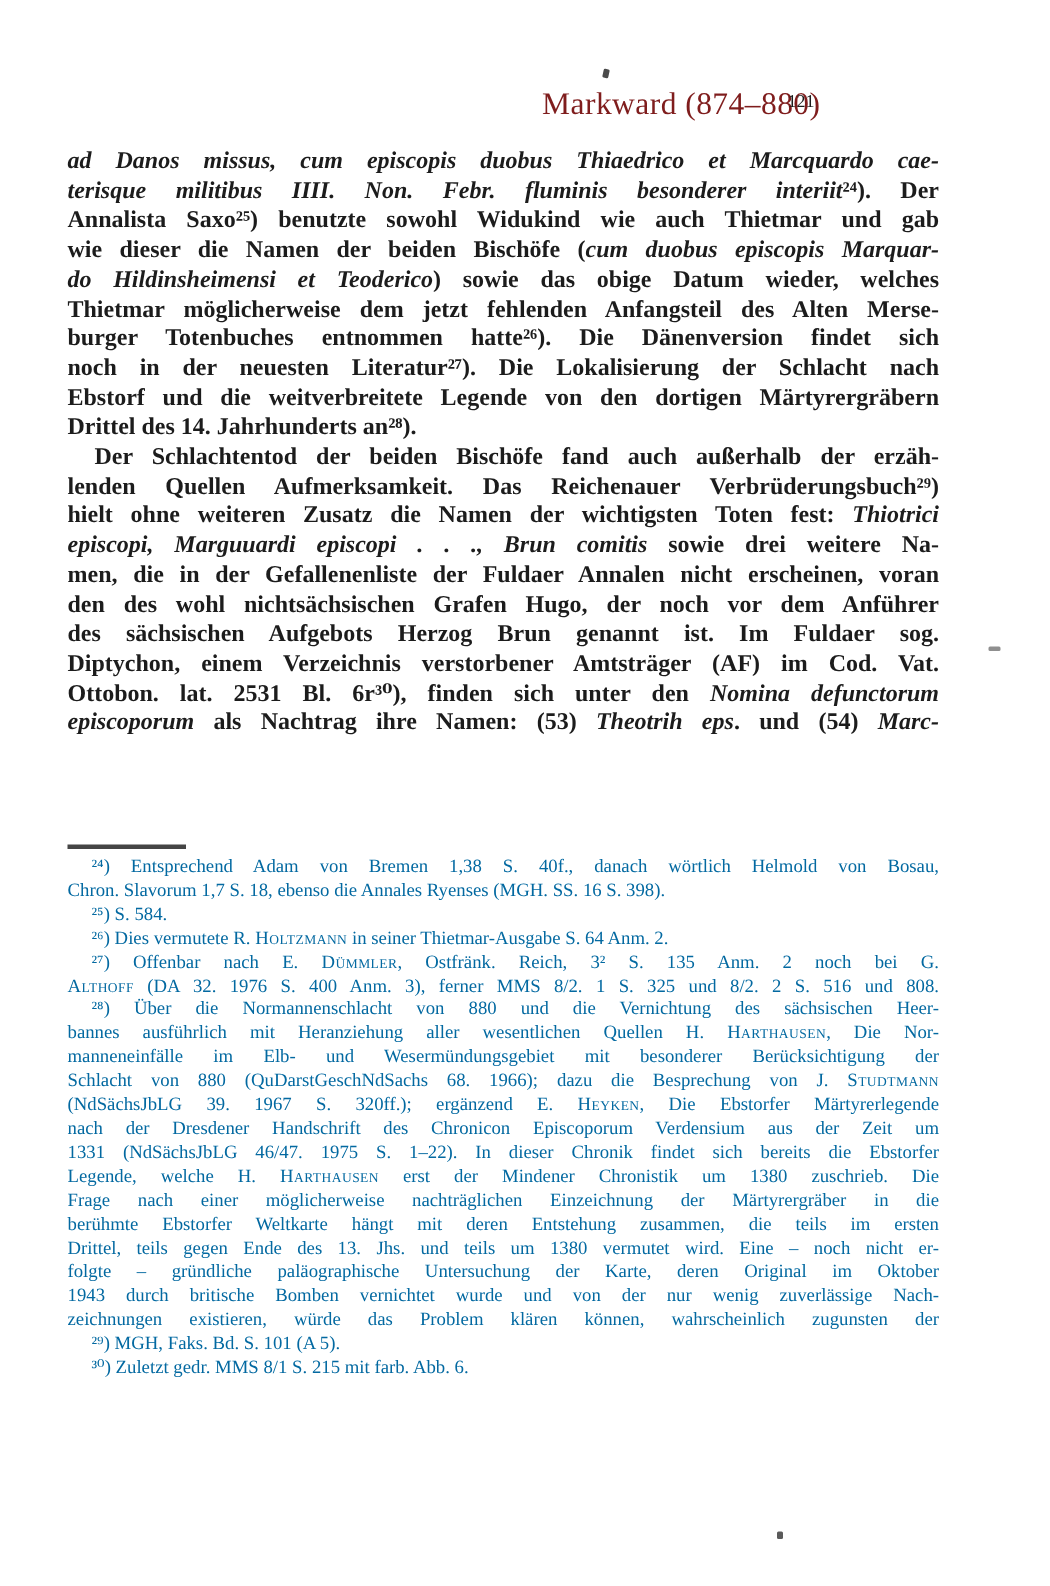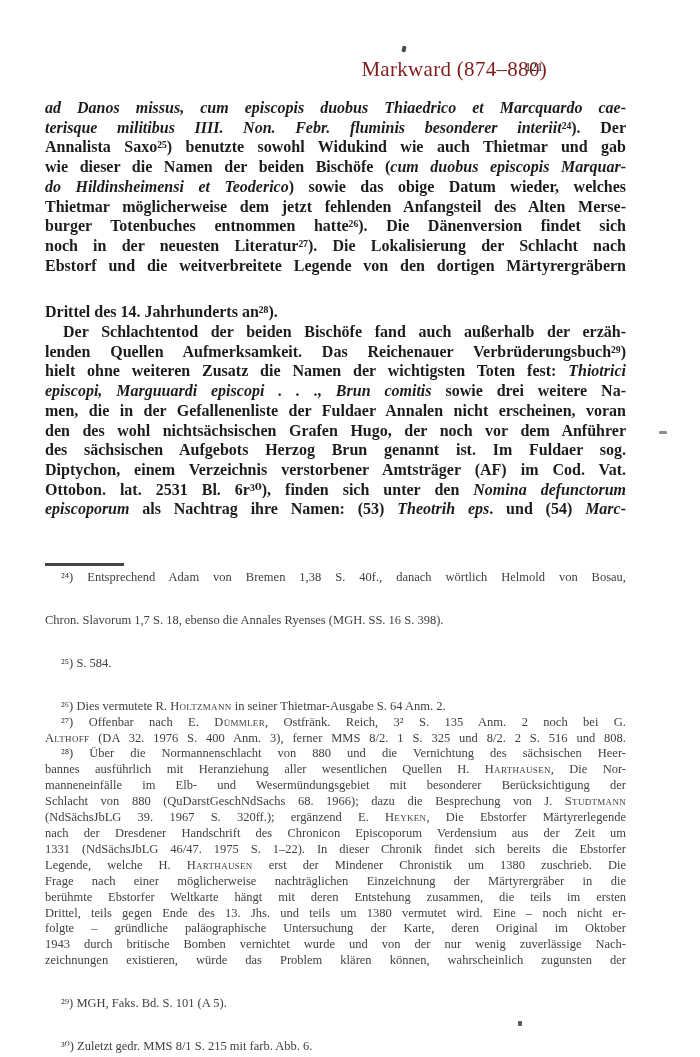--- a/index.html
+++ b/index.html
@@ -19,24 +19,24 @@
   }
   .body-text{
     position:absolute;top:98px;left:45px;width:581px;
     font-size:16px;line-height:19.7px;color:#1c1c1c;font-weight:bold;
   }
   .footnote-sep{
     position:absolute;top:563px;left:45px;width:79px;height:2.5px;background:#454545;
   }
   .footnotes-text{
     position:absolute;top:570px;left:45px;width:581px;
-    font-size:12.5px;line-height:15.9px;color:#404040;
+    font-size:12.5px;line-height:15.9px;color:#0369a1;
   }
   .line{text-align:justify;text-align-last:justify;white-space:normal;}
-  .line.endp{text-align-last:left;margin-top:27px;}
+  .line.endp{text-align-last:left;}
   .line.ind{text-indent:18px;}
   .line.fn{text-indent:16px;}
   .i{font-style:italic;}
   .sc{font-variant:small-caps;letter-spacing:.3px;}
   
   .speck-top{position:absolute;left:402px;top:46px;width:4px;height:6px;background:#4a4a4a;border-radius:1px;transform:rotate(12deg);}
   .speck-right{position:absolute;left:659px;top:431px;width:8px;height:3px;background:#8f8f8f;border-radius:1px;}
   .speck-bottom{position:absolute;left:518px;top:1021px;width:4px;height:5px;background:#5a5a5a;border-radius:1px;}
 </style>
 </head>

